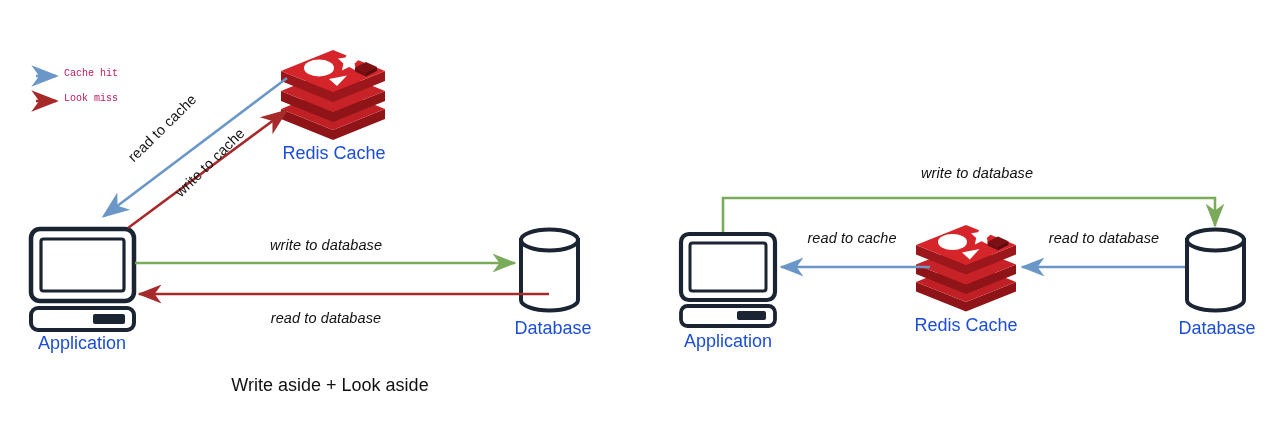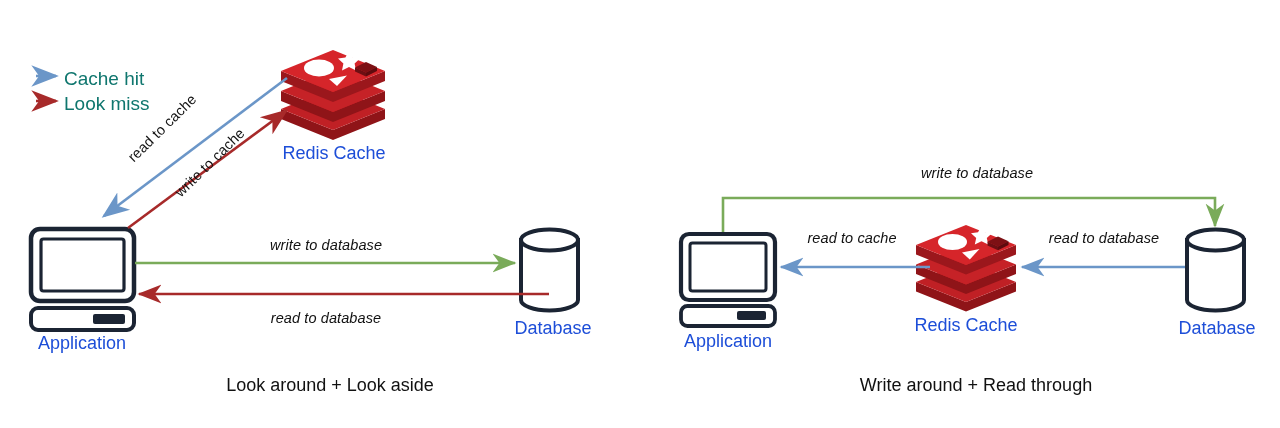--- a/index.html
+++ b/index.html
@@ -17,21 +17,21 @@
   .lbl.c{transform:translateX(-50%);font-style:italic;}
   .node-label{
     position:absolute;font-size:18px;color:#1d4ed8;white-space:nowrap;
     transform:translateX(-50%);text-align:left;
   }
   .caption{
     position:absolute;font-size:18px;color:#111111;white-space:nowrap;
     transform:translateX(-50%);text-align:center;
   }
   .legend-text{
-    position:absolute;font-size:19px;color:#0f766e;white-space:nowrap;
+    position:absolute;font-size:10px;color:#be185d;white-space:nowrap;font-family:Liberation Mono, monospace;
   }
   .rot-read-left{transform:rotate(-44.5deg);transform-origin:0 50%;}
   .rot-write-left{transform:rotate(-44.5deg);transform-origin:0 50%;}
 </style>
 </head>
 <body>
 
 <div class="stage">
 
   <svg class="svg-layer" viewBox="0 0 1280 428">
@@ -139,25 +139,24 @@
   <div class="lbl rot-read-left" style="left:131px;top:152px;">read to cache</div>
   <div class="lbl rot-write-left" style="left:178px;top:187px;">write to cache</div>
 
   <div class="lbl c" style="left:326px;top:238px;">write to database</div>
   <div class="lbl c" style="left:326px;top:311px;">read to database</div>
 
   <div class="node-label" style="left:82px;top:333px;">Application</div>
   <div class="node-label" style="left:334px;top:143px;">Redis Cache</div>
   <div class="node-label" style="left:553px;top:318px;">Database</div>
 
-  <div class="caption" style="left:330px;top:375px;">Look around + Look aside</div>
+  <div class="caption" style="left:330px;top:375px;">Write aside + Look aside</div>
 
   <div class="lbl c" style="left:977px;top:166px;">write to database</div>
   <div class="lbl c" style="left:852px;top:231px;">read to cache</div>
   <div class="lbl c" style="left:1104px;top:231px;">read to database</div>
 
   <div class="node-label" style="left:728px;top:331px;">Application</div>
   <div class="node-label" style="left:966px;top:315px;">Redis Cache</div>
   <div class="node-label" style="left:1217px;top:318px;">Database</div>
 
-  <div class="caption" style="left:976px;top:375px;">Write around + Read through</div>
 
 </div>
 
 </body></html>

